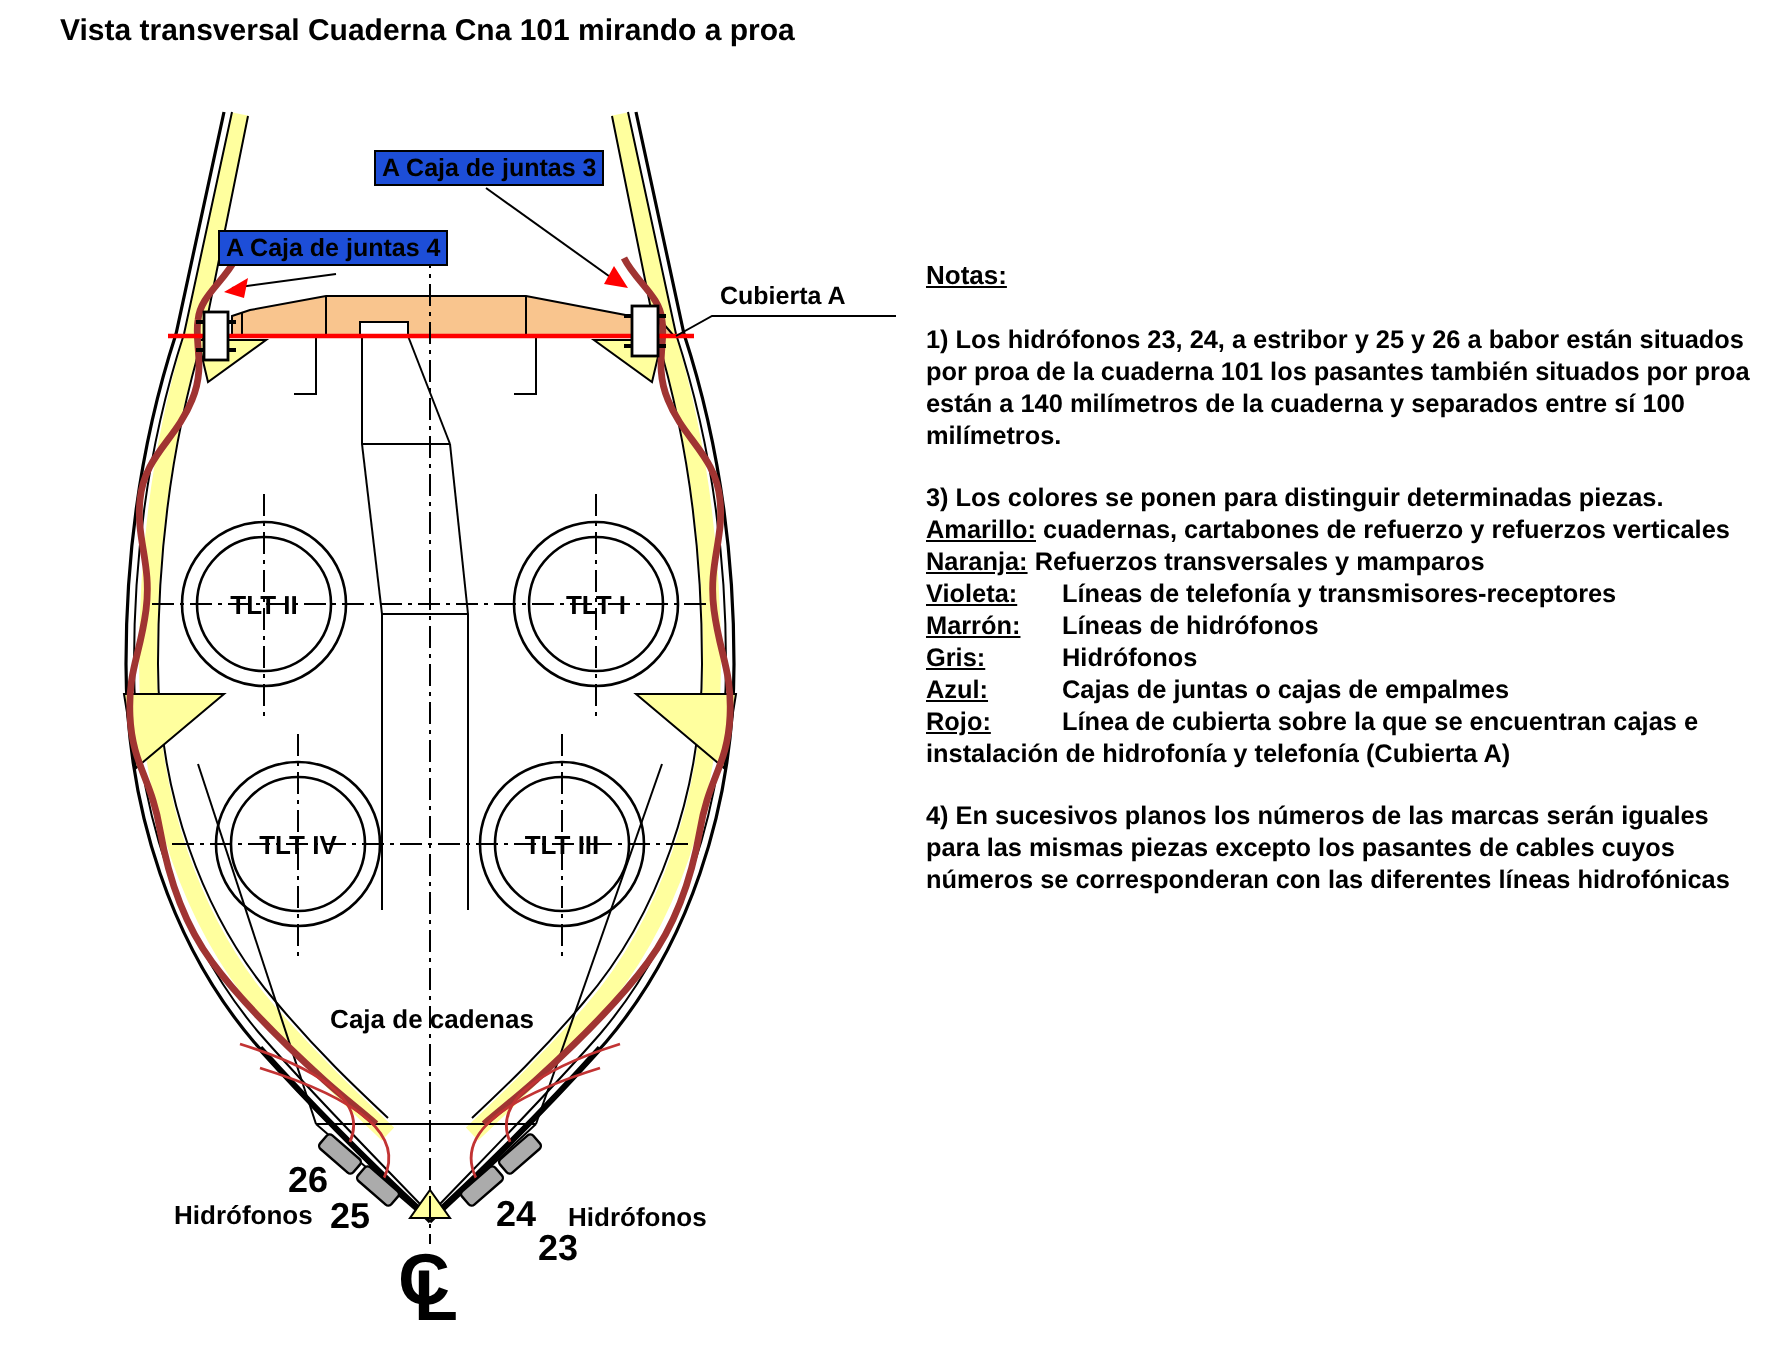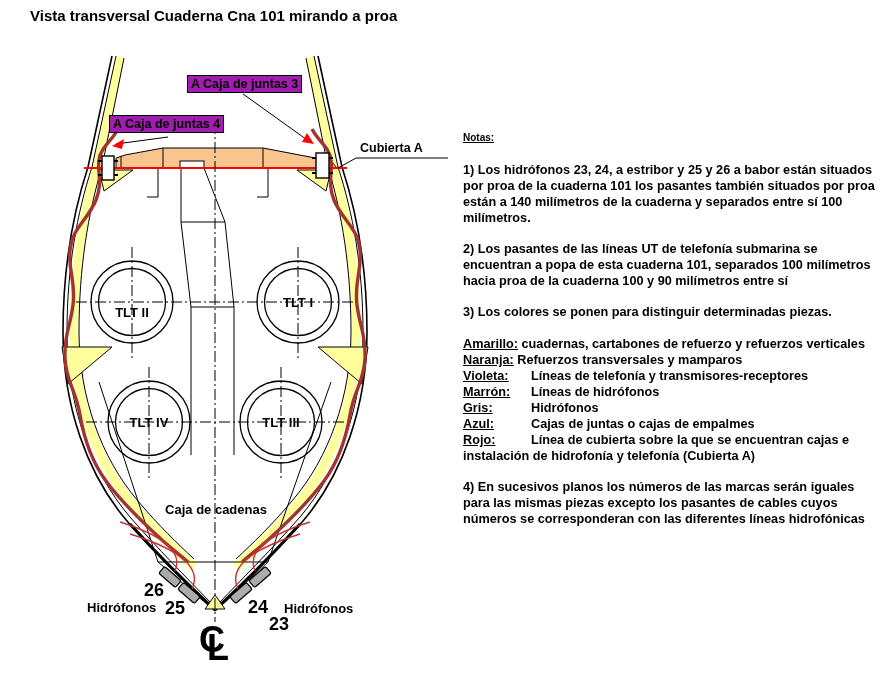--- a/index.html
+++ b/index.html
@@ -1,35 +1,35 @@
 <!DOCTYPE html>
 <html style="--c-yellow: #FFFF9E; --c-orange: #F9C58E; --c-red: #FF0000; --c-brown: #A03432; --c-thinred: #C23333; --c-gray: #ABABAB; --c-white: #FFFFFF;"><head>
 <meta charset="utf-8">
 <style>
   html,body{margin:0;padding:0;background:#fff;width:886px;height:675px;overflow:hidden;
     font-family:"Liberation Sans","DejaVu Sans",sans-serif;}
   .canvas{position:relative;width:710px;height:675px;background:#fff;}
   .page-title{position:absolute;left:30px;top:7px;font-size:15px;font-weight:bold;color:#000;white-space:nowrap;}
   svg.diagram{position:absolute;left:0;top:0;}
   .dlabel{position:absolute;font-weight:bold;color:#000;white-space:nowrap;}
-  .boxed{border:1px solid #000;background:#a21caf;padding:0 3px;font-size:12.5px;line-height:16px;}
+  .boxed{border:1px solid #000;background:#1d4ed8;padding:0 3px;font-size:12.5px;line-height:16px;}
   .tlt{font-size:13px;transform:translateX(-50%);}
   .num{font-size:18px;transform:translateX(-50%);}
   .plain{font-size:12.5px;}
   .cl-symbol{position:absolute;transform:translateX(-50%);font-weight:bold;color:#000;line-height:1;}
   .cl-symbol .c{font-size:36px;}
   .cl-symbol .l{font-size:36px;margin-left:-18px;vertical-align:-8px;}
   .notes{position:absolute;left:463px;top:130px;width:420px;color:#000;
     font-size:12.7px;font-weight:bold;line-height:16px;}
-  .notes h3{margin:0 0 16px 0;font-size:10px;text-decoration:underline;font-weight:bold;}
+  .notes h3{margin:0 0 16px 0;font-size:13px;text-decoration:underline;font-weight:bold;}
   .notes p{margin:0 0 15px 0;}
   .notes p.tight{margin:0;}
   .legend-term{text-decoration:underline;}
   .legend-row .legend-term.aligned{display:inline-block;width:68px;text-decoration:underline;}
-  .legend-block{margin:16px 0 15px 0;}
+  .legend-block{margin:0 0 15px 0;}
 </style>
 </head>
 <body>
 
 <div class="canvas">
 
   <div class="page-title">Vista transversal Cuaderna Cna 101 mirando a proa</div>
 
   <svg class="diagram" width="460" height="675" viewBox="0 0 460 675">
 
@@ -145,40 +145,39 @@
       <polyline points="338,168 356,158 448,158"></polyline>
     </g>
     <polygon points="112,146 124,139 122,149" style="fill:var(--c-red)"></polygon>
     <polygon points="314,144 302,142 307,133" style="fill:var(--c-red)"></polygon>
   </svg>
 
   <div class="dlabel boxed" style="left:187px;top:75px;">A Caja de juntas 3</div>
   <div class="dlabel boxed" style="left:109px;top:115px;">A Caja de juntas 4</div>
   <div class="dlabel plain" style="left:360px;top:141px;">Cubierta A</div>
 
-  <div class="dlabel tlt" style="left:132px;top:305px;">TLT II</div>
+  <div class="dlabel tlt" style="left:132px;top:295px;">TLT II</div>
   <div class="dlabel tlt" style="left:298px;top:295px;">TLT I</div>
   <div class="dlabel tlt" style="left:149px;top:415px;">TLT IV</div>
   <div class="dlabel tlt" style="left:281px;top:415px;">TLT III</div>
 
   <div class="dlabel tlt" style="left:216px;top:502px;">Caja de cadenas</div>
 
   <div class="dlabel num" style="left:154px;top:580px;">26</div>
   <div class="dlabel num" style="left:175px;top:598px;">25</div>
   <div class="dlabel num" style="left:279px;top:590px;margin-top:24px;">23</div>
   <div class="dlabel num" style="left:258px;top:597px;">24</div>
   <div class="dlabel plain" style="left:87px;top:600px;font-size:13px;">Hidrófonos</div>
   <div class="dlabel plain" style="left:284px;top:601px;font-size:13px;">Hidrófonos</div>
 
   <div class="cl-symbol" style="left:214px;top:622px;"><span class="c">C</span><span class="l">L</span></div>
 
   <div class="notes">
     <h3>Notas:</h3>
     <p>1)  Los hidrófonos 23, 24, a estribor y 25 y 26 a babor están situados por proa de la cuaderna 101 los pasantes también situados por proa están a 140 milímetros de la cuaderna y separados entre sí 100 milímetros.</p>
-    <p>2)  Los pasantes de las líneas UT de telefonía submarina se encuentran a popa de esta cuaderna 101, separados 100 milímetros hacia proa de la cuaderna 100 y 90 milímetros entre sí</p>
     <p class="tight">3)  Los colores se ponen para distinguir determinadas piezas.</p>
     <div class="legend-block">
       <div class="legend-row"><span class="legend-term">Amarillo:</span> <span>cuadernas, cartabones de refuerzo y refuerzos verticales</span></div>
       <div class="legend-row"><span class="legend-term">Naranja:</span> <span>Refuerzos transversales y mamparos</span></div>
       <div class="legend-row"><span class="legend-term aligned">Violeta:</span><span>Líneas de telefonía y transmisores-receptores</span></div>
       <div class="legend-row"><span class="legend-term aligned">Marrón:</span><span>Líneas de hidrófonos</span></div>
       <div class="legend-row"><span class="legend-term aligned">Gris:</span><span>Hidrófonos</span></div>
       <div class="legend-row"><span class="legend-term aligned">Azul:</span><span>Cajas de juntas o cajas de empalmes</span></div>
       <div class="legend-row"><span class="legend-term aligned">Rojo:</span><span>Línea de cubierta sobre la que se encuentran cajas e instalación de hidrofonía y telefonía (Cubierta A)</span></div>
     </div>

